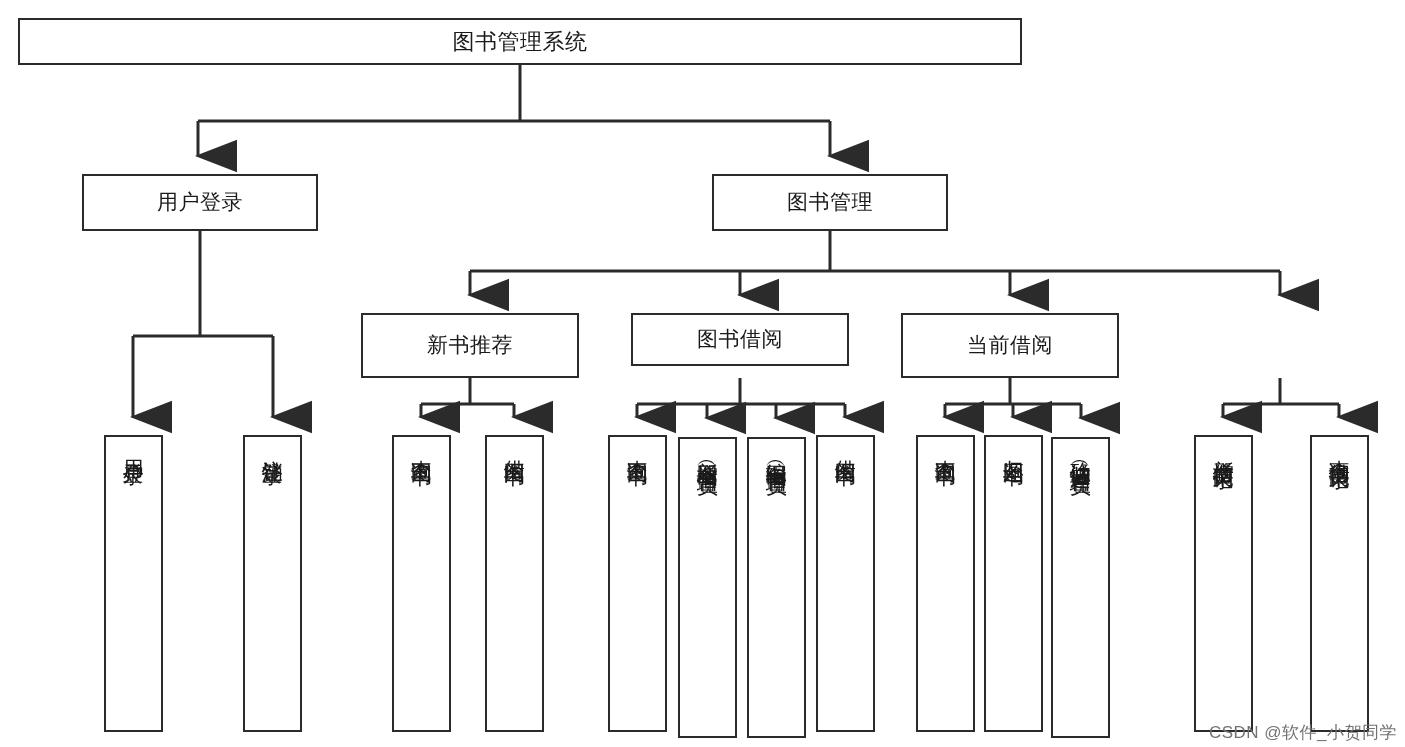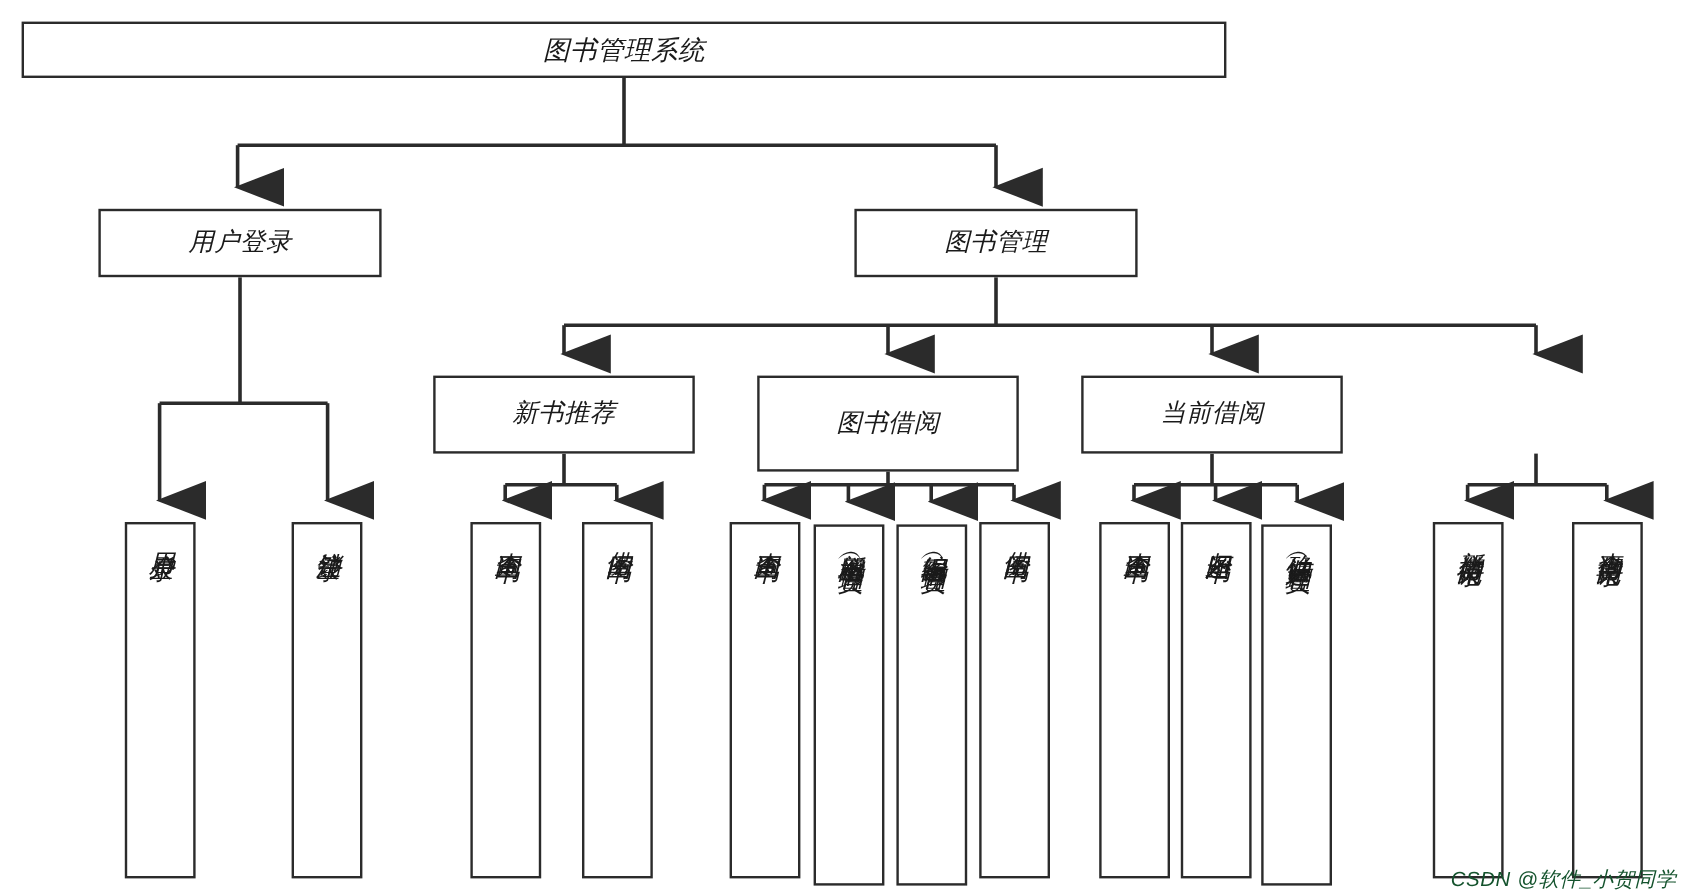--- a/index.html
+++ b/index.html
@@ -10,21 +10,20 @@
   }
   body {
     font-family: "Liberation Sans", "DejaVu Sans", sans-serif;
   }
   #diagram-root {
     position: relative;
     width: 1405px;
     height: 747px;
     background: #ffffff;
     overflow: hidden;
-    font-style: italic;
   }
   #edge-layer {
     position: absolute;
     left: 0;
     top: 0;
     width: 1405px;
     height: 747px;
     pointer-events: none;
   }
   .node {
@@ -61,21 +60,21 @@
     font-size: 21px;
     line-height: 1.32;
     letter-spacing: 2px;
     white-space: nowrap;
   }
   #watermark {
     position: absolute;
     right: 8px;
     bottom: 3px;
     font-size: 17px;
-    color: #14532d;
+    color: #737373;
     letter-spacing: 0.5px;
     white-space: nowrap;
   }
 </style>
 </head>
 <body>
 
 <div id="diagram-root">
 
   <svg id="edge-layer" viewBox="0 0 1405 747" width="1405" height="747" xmlns="http://www.w3.org/2000/svg">
@@ -135,21 +134,21 @@
   <div class="node horizontal" style="left:82px; top:174px; width:236px; height:57px;">
     <span class="node-label">用户登录</span>
   </div>
   <div class="node horizontal" style="left:361px; top:313px; width:218px; height:65px;">
     <span class="node-label">新书推荐</span>
   </div>
 
   <div class="node horizontal" style="left:712px; top:174px; width:236px; height:57px;">
     <span class="node-label">图书管理</span>
   </div>
-  <div class="node horizontal" style="left:631px; top:313px; width:218px; height:80px;">
+  <div class="node horizontal" style="left:631px; top:313px; width:218px; height:53px;">
     <span class="node-label">图书借阅</span>
   </div>
   <div class="node horizontal" style="left:901px; top:313px; width:218px; height:65px;justify-content:center;">
     <span class="node-label">当前借阅</span>
   </div>
 
   <div class="node vertical" style="left:104px; top:435px; width:59px; height:297px;">
     <span class="node-label">用户登录</span>
   </div>
   <div class="node vertical" style="left:243px; top:435px; width:59px; height:297px;">

